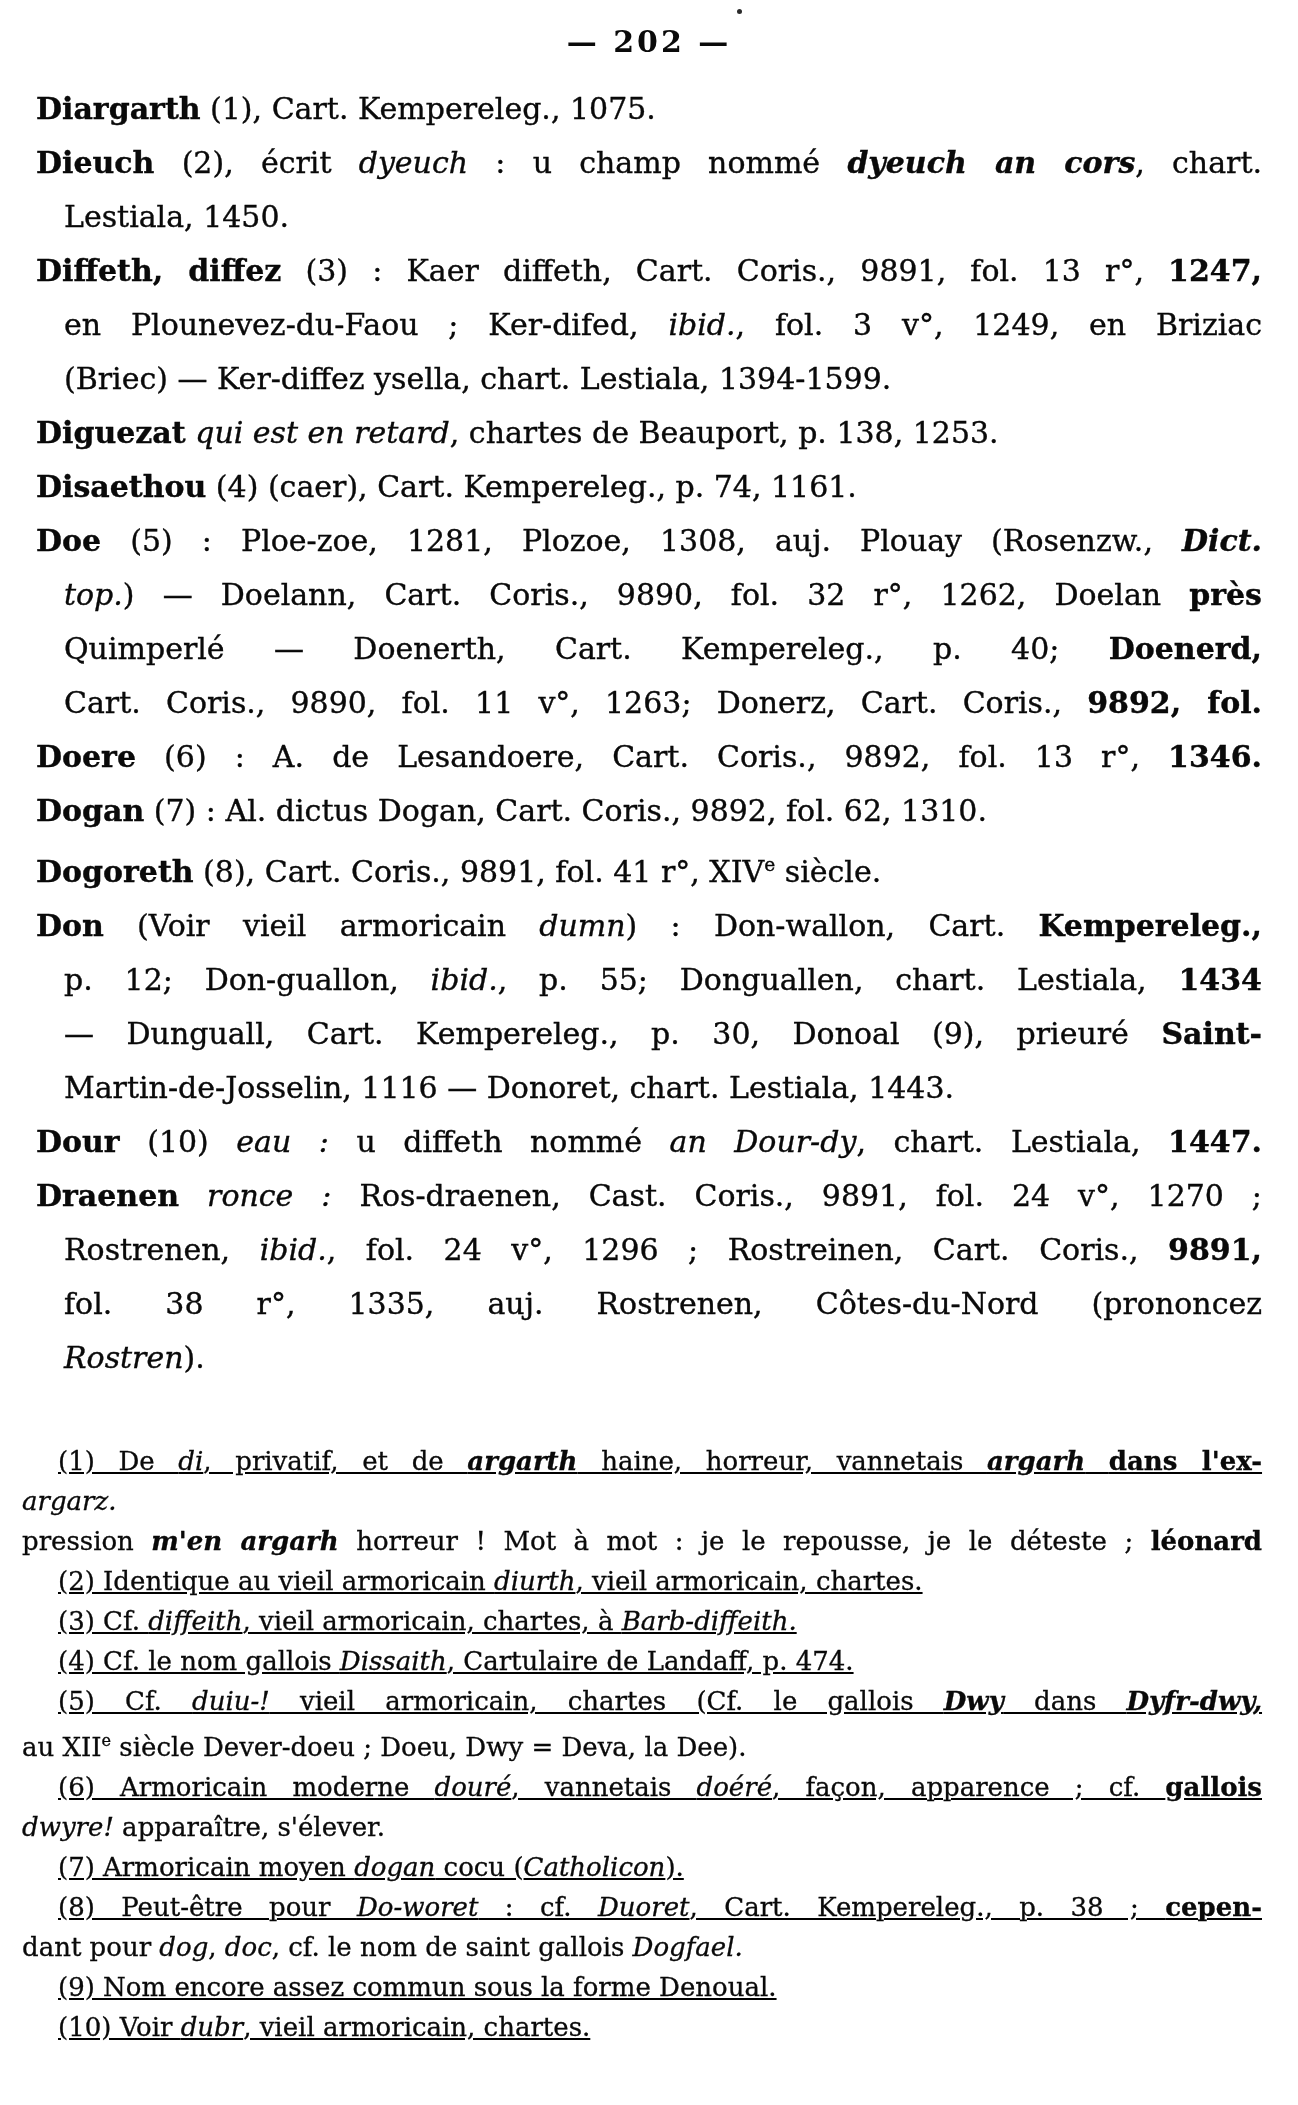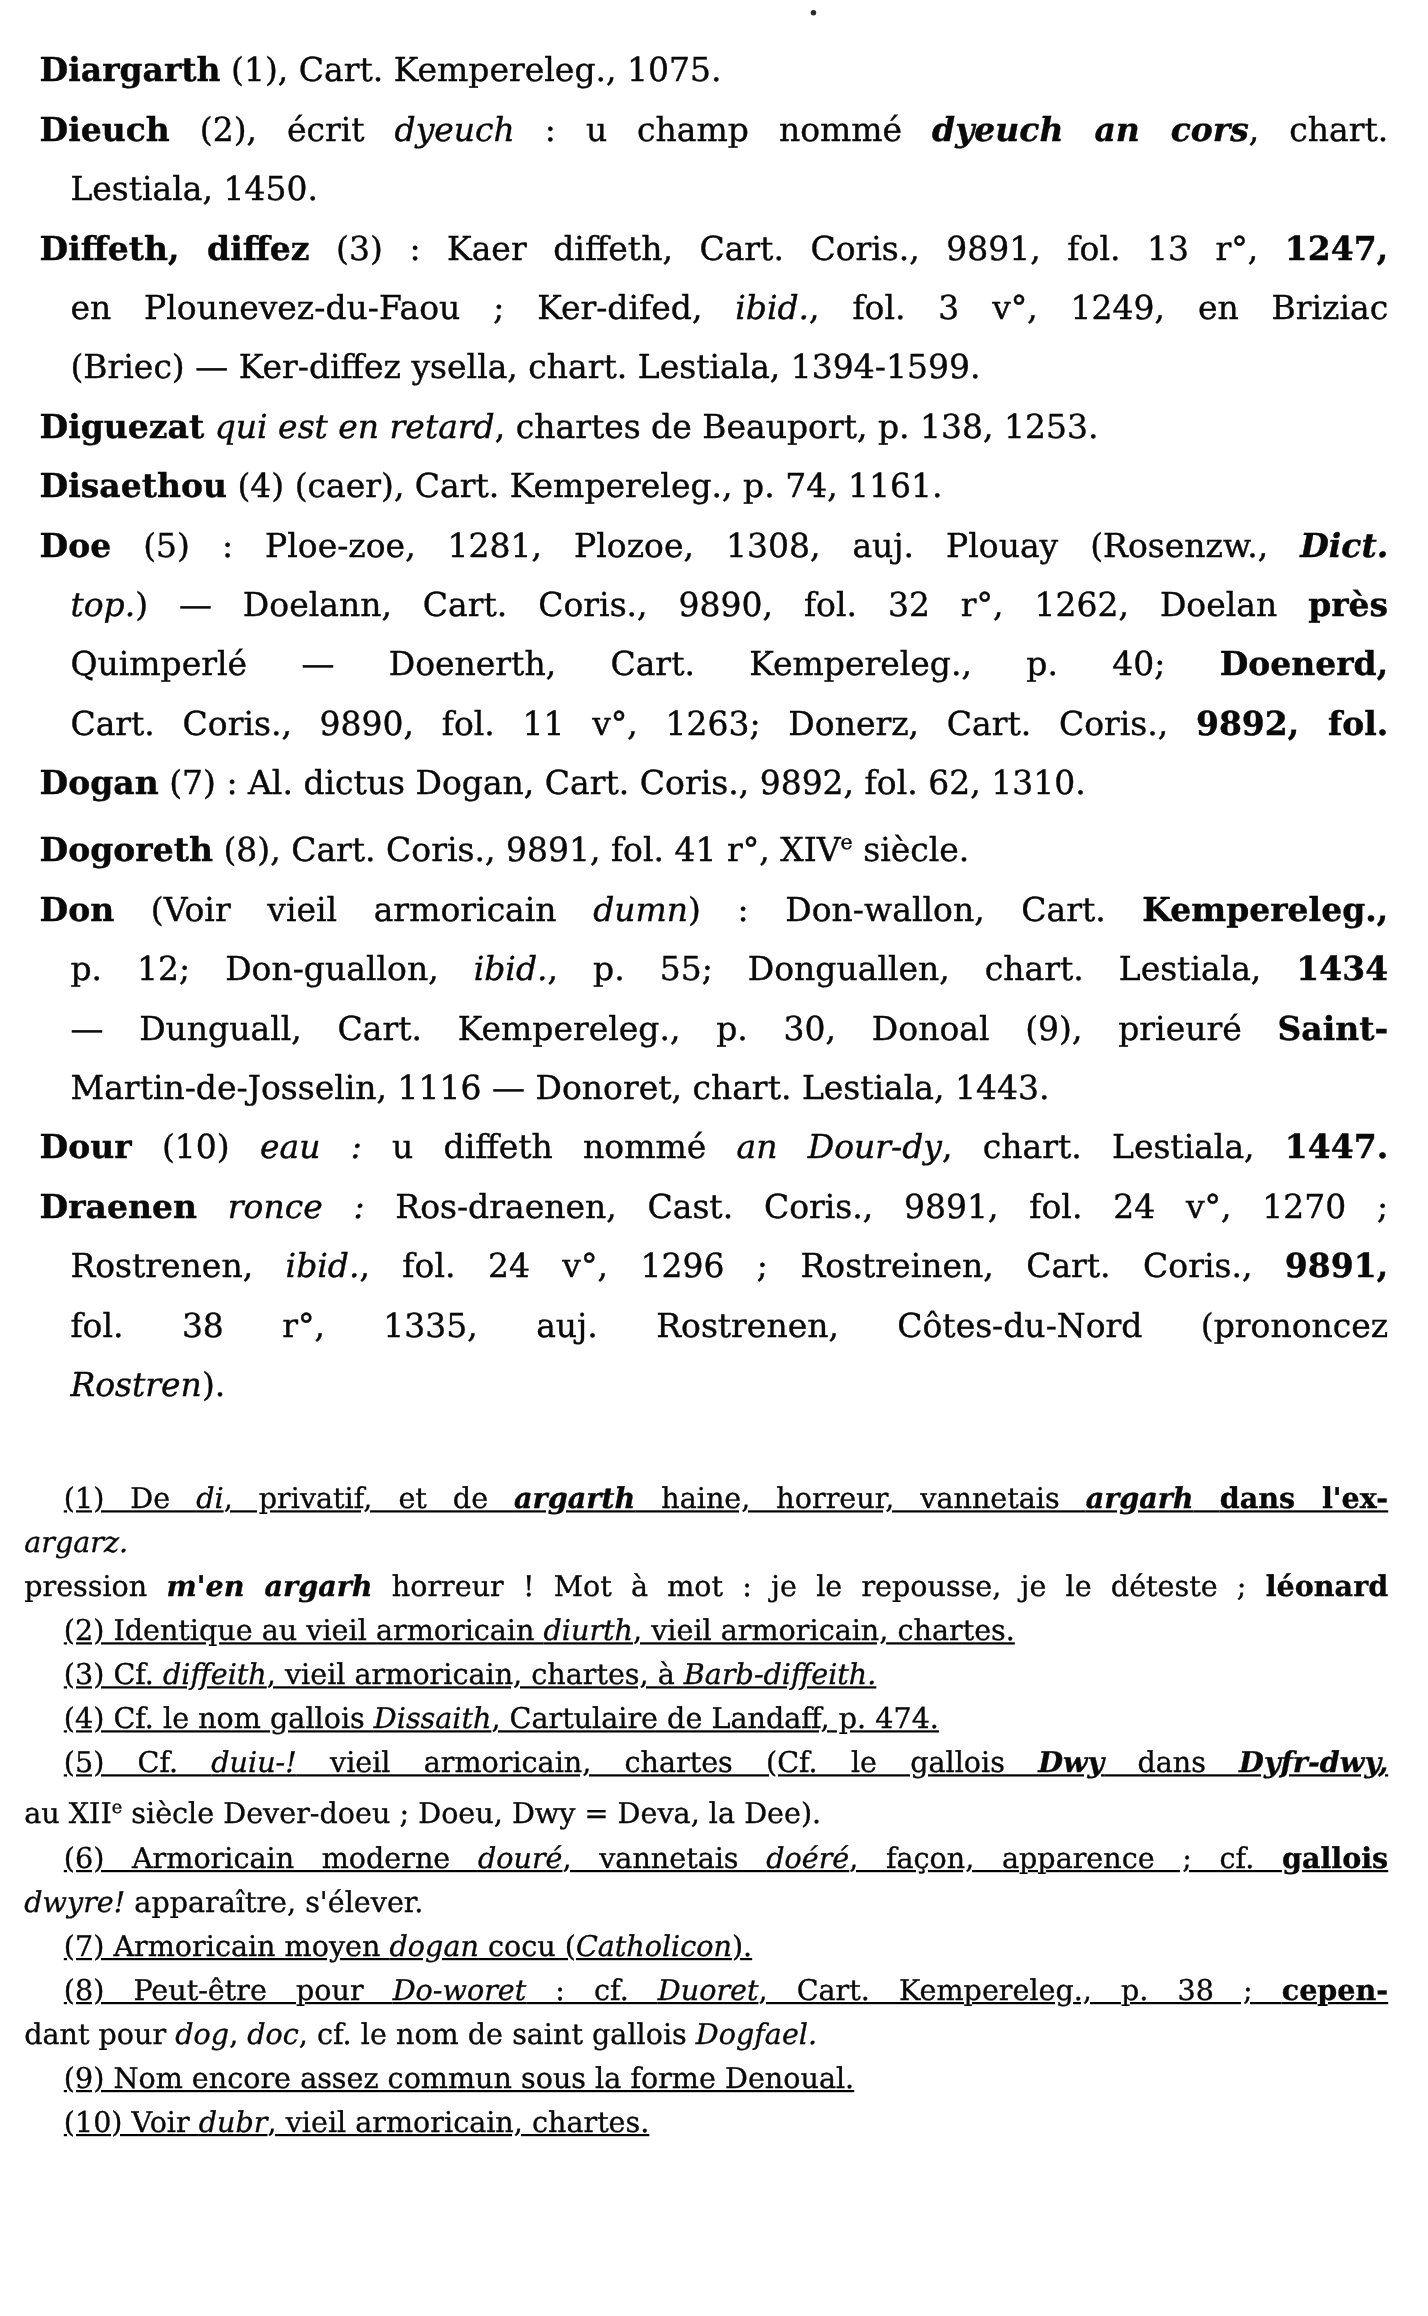--- a/index.html
+++ b/index.html
@@ -43,20 +43,21 @@
   .sg-b { font-weight: bold; }
   .sg-i { font-style: italic; }
   .sg-bi { font-weight: bold; font-style: italic; }
   .sg-sup { font-size: 0.62em; vertical-align: super; }
 </style>
 </head>
 <body>
 
 <div class="page">
   <div class="ink-speck"></div>
+  <div class="page-number">— 202 —</div>
   <div class="entries">
       <div class="para">
         <div class="line"><span class="sg-b">Diargarth</span><span class="sg-n"> (1), Cart. Kempereleg., 1075.</span></div>
       </div>
       <div class="para">
         <div class="line full"><span class="sg-b">Dieuch</span><span class="sg-n"> (2), écrit </span><span class="sg-i">dyeuch</span><span class="sg-n"> : u champ nommé </span><span class="sg-bi">dyeuch an cors</span><span class="sg-n">, chart.</span></div>
         <div class="line indent"><span class="sg-n">Lestiala, 1450.</span></div>
       </div>
       <div class="para">
         <div class="line full"><span class="sg-b">Diffeth, diffez</span><span class="sg-n"> (3) : Kaer diffeth, Cart. Coris., 9891, fol. 13 r°, </span><span class="sg-b">1247,</span></div>
@@ -67,20 +68,23 @@
         <div class="line"><span class="sg-b">Diguezat</span><span class="sg-n"> </span><span class="sg-i">qui est en retard</span><span class="sg-n">, chartes de Beauport, p. 138, 1253.</span></div>
       </div>
       <div class="para">
         <div class="line"><span class="sg-b">Disaethou</span><span class="sg-n"> (4) (caer), Cart. Kempereleg., p. 74, 1161.</span></div>
       </div>
       <div class="para">
         <div class="line full"><span class="sg-b">Doe</span><span class="sg-n"> (5) : Ploe-zoe, 1281, Plozoe, 1308, auj. Plouay (Rosenzw., </span><span class="sg-bi">Dict.</span></div>
         <div class="line full indent"><span class="sg-i">top.</span><span class="sg-n">) — Doelann, Cart. Coris., 9890, fol. 32 r°, 1262, Doelan </span><span class="sg-b">près</span></div>
         <div class="line full indent"><span class="sg-n">Quimperlé — Doenerth, Cart. Kempereleg., p. 40; </span><span class="sg-b">Doenerd,</span></div>
         <div class="line full indent"><span class="sg-n">Cart. Coris., 9890, fol. 11 v°, 1263; Donerz, Cart. Coris., </span><span class="sg-b">9892, fol.</span></div>
+      </div>
+      <div class="para">
+        <div class="line full"><span class="sg-b">Doere</span><span class="sg-n"> (6) : A. de Lesandoere, Cart. Coris., 9892, fol. 13 r°, </span><span class="sg-b">1346.</span></div>
       </div>
       <div class="para">
         <div class="line"><span class="sg-b">Dogan</span><span class="sg-n"> (7) : Al. dictus Dogan, Cart. Coris., 9892, fol. 62, 1310.</span></div>
       </div>
       <div class="para">
         <div class="line"><span class="sg-b">Dogoreth</span><span class="sg-n"> (8), Cart. Coris., 9891, fol. 41 r°, XIV</span><span class="sg-sup">e</span><span class="sg-n"> siècle.</span></div>
       </div>
       <div class="para">
         <div class="line full"><span class="sg-b">Don</span><span class="sg-n"> (Voir vieil armoricain </span><span class="sg-i">dumn</span><span class="sg-n">) : Don-wallon, Cart. </span><span class="sg-b">Kempereleg.,</span></div>
         <div class="line full indent"><span class="sg-n">p. 12; Don-guallon, </span><span class="sg-i">ibid.</span><span class="sg-n">, p. 55; Donguallen, chart. Lestiala, </span><span class="sg-b">1434</span></div>

